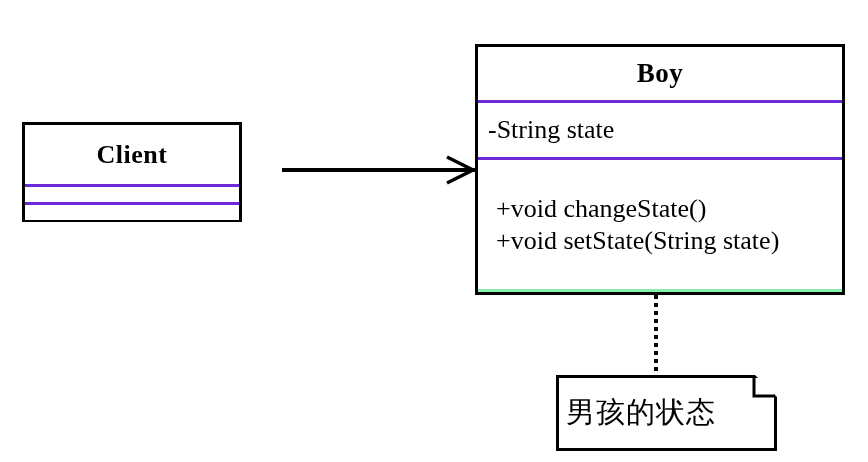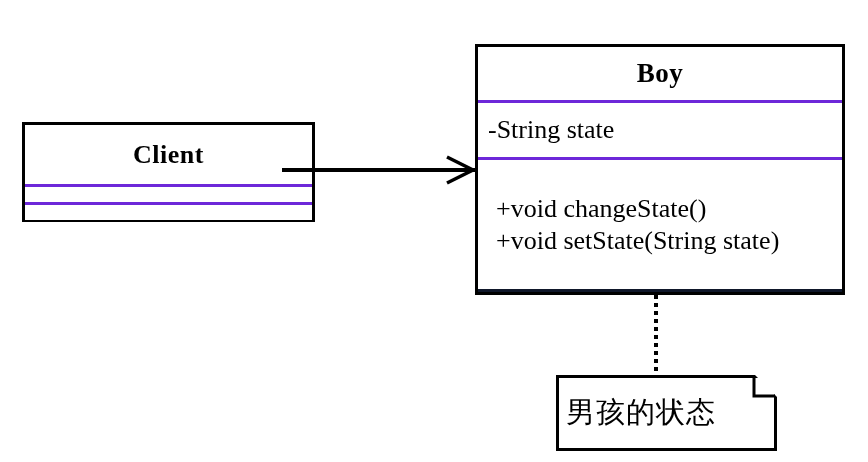--- a/index.html
+++ b/index.html
@@ -13,21 +13,21 @@
     height: 462px;
     background: #ffffff;
     overflow: hidden;
     font-family: "Liberation Serif", "DejaVu Serif", serif;
   }
 
   
   .uml-class {
     position: absolute;
     box-sizing: border-box;
-    background: #0f172a;
+    background: #86efac;
     border: 3px solid #000000;
   }
   .uml-class .compartment {
     box-sizing: border-box;
     background: #ffffff;
   }
   .uml-class .compartment + .compartment {
     border-top: 3px solid #6d28d9;
   }
   .class-title {
@@ -56,21 +56,21 @@
   #boy-class .c-title   { height: 53px; display: flex; align-items: center; justify-content: center; }
   #boy-class .c-attrs   { height: 57px; display: flex; align-items: center; padding-left: 10px; }
   #boy-class .c-methods { height: 132px; display: flex; flex-direction: column; justify-content: center; padding-left: 18px; }
   #boy-class .class-title { font-size: 27px; }
   #boy-class .member { font-size: 26px; padding: 3px 0; }
 
   
   #client-class {
     left: 22px;
     top: 122px;
-    width: 293px;
+    width: 220px;
     height: 100px;
   }
   #client-class .c-title { height: 59px; display: flex; align-items: center; justify-content: center; }
   #client-class .c-attrs   { height: 18px; }
   #client-class .c-methods { height: 18px; }
   #client-class .class-title { font-size: 26px; }
 
   
   #assoc-line {
     position: absolute;

